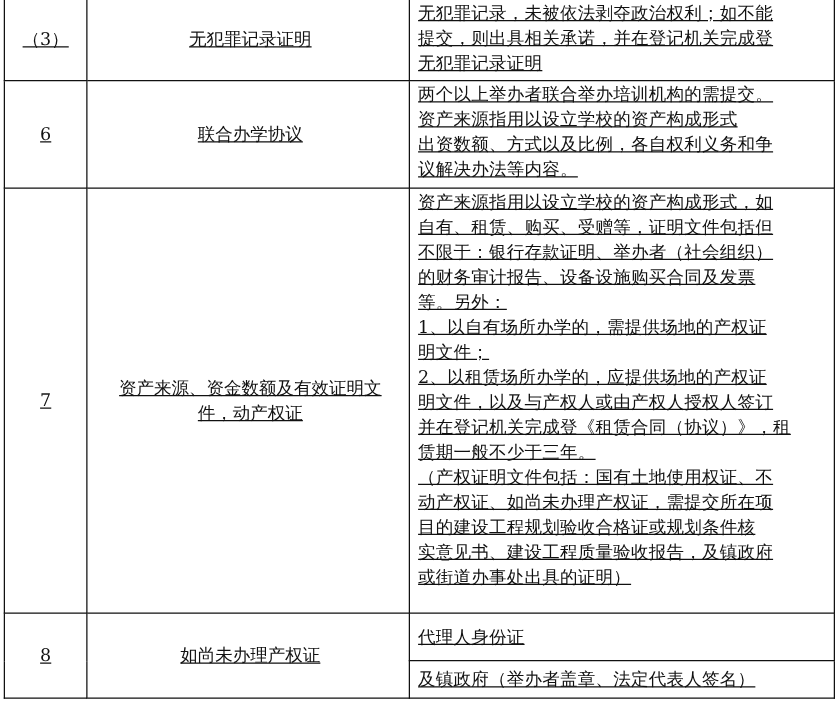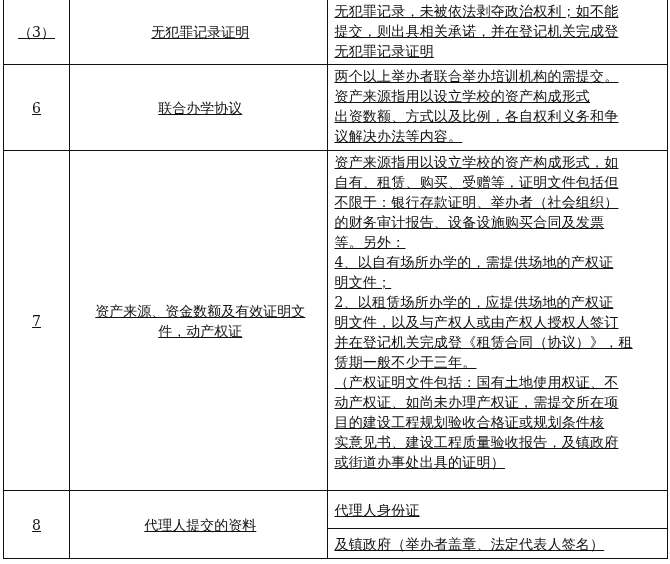--- a/index.html
+++ b/index.html
@@ -101,36 +101,36 @@
       <td class="item-cell">
         <span class="desc-line">资产来源、资金数额及有效证明文</span>
         <span class="desc-line">件，动产权证</span>
       </td>
       <td class="desc-cell">
         <span class="desc-line">资产来源指用以设立学校的资产构成形式，如</span>
         <span class="desc-line">自有、租赁、购买、受赠等，证明文件包括但</span>
         <span class="desc-line">不限于：银行存款证明、举办者（社会组织）</span>
         <span class="desc-line">的财务审计报告、设备设施购买合同及发票</span>
         <span class="desc-line">等。另外：</span>
-        <span class="desc-line">4、以自有场所办学的，需提供场地的产权证</span>
+        <span class="desc-line">1、以自有场所办学的，需提供场地的产权证</span>
         <span class="desc-line">明文件；</span>
         <span class="desc-line">2、以租赁场所办学的，应提供场地的产权证</span>
         <span class="desc-line">明文件，以及与产权人或由产权人授权人签订</span>
         <span class="desc-line">并在登记机关完成登《租赁合同（协议）》，租</span>
         <span class="desc-line">赁期一般不少于三年。</span>
         <span class="desc-line">（产权证明文件包括：国有土地使用权证、不</span>
         <span class="desc-line">动产权证、如尚未办理产权证，需提交所在项</span>
         <span class="desc-line">目的建设工程规划验收合格证或规划条件核</span>
         <span class="desc-line">实意见书、建设工程质量验收报告，及镇政府</span>
         <span class="desc-line">或街道办事处出具的证明）</span>
       </td>
     </tr>
 
     <tr class="row-8a">
       <td class="num-cell" rowspan="2">8</td>
-      <td class="item-cell" rowspan="2">代理人提交的资料</td>
+      <td class="item-cell" rowspan="2">如尚未办理产权证</td>
       <td class="desc-cell simple-desc">代理人身份证</td>
     </tr>
     <tr class="row-8b">
       <td class="desc-cell simple-desc">及镇政府（举办者盖章、法定代表人签名）</td>
     </tr>
   </tbody>
 </table>
 
 </body></html>

